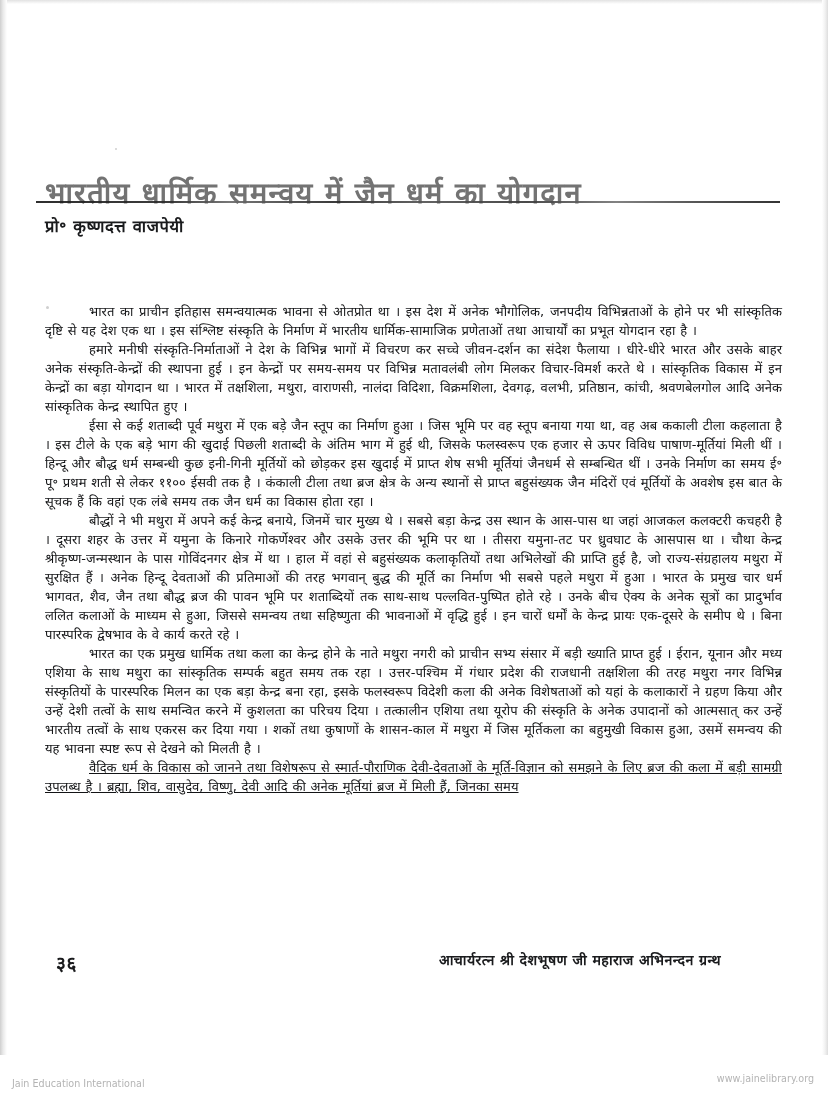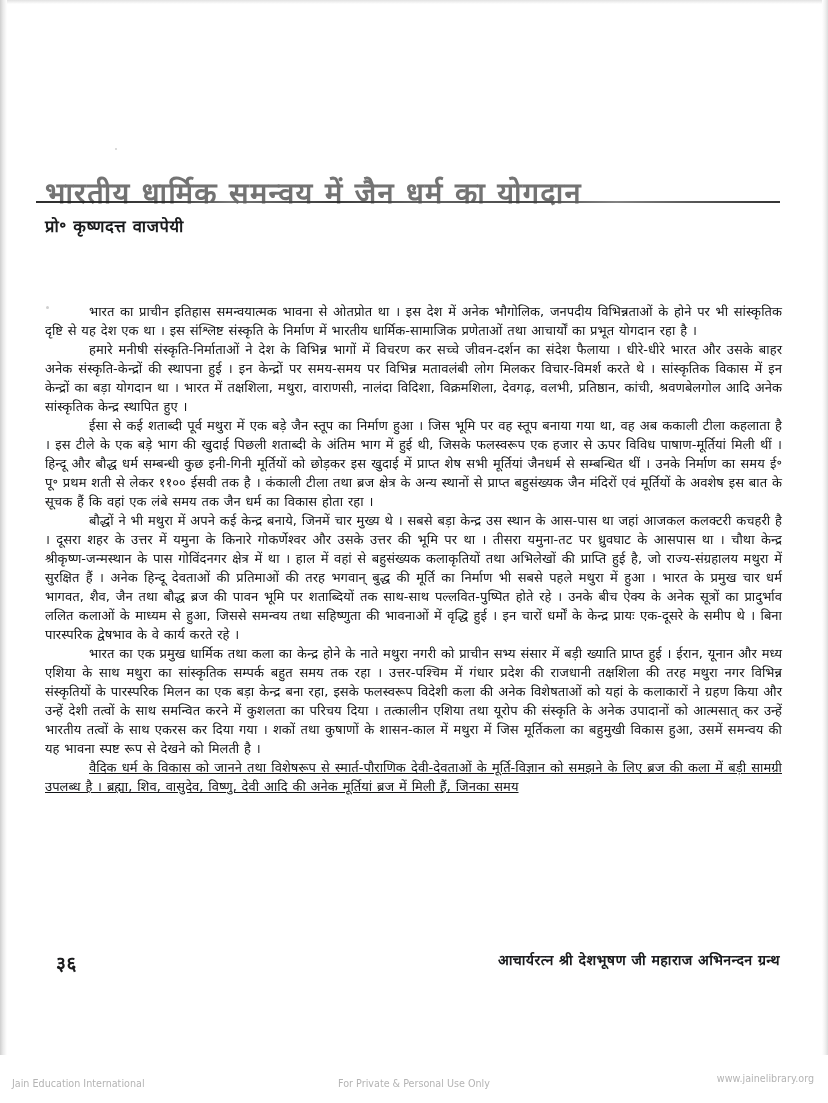--- a/index.html
+++ b/index.html
@@ -106,21 +106,21 @@
     font-weight: bold;
     color: #1a1b1d;
     letter-spacing: .5px;
     margin-left: 20px;
   }
   .running-footer {
     position: absolute;
     left: 380px;
     top: 950px;
     width: 400px;
-    text-align: right;
+    text-align: center;
     font-family: "DejaVu Sans", sans-serif;
     font-size: 14.2px;
     font-weight: bold;
     color: #1a1b1d;
     letter-spacing: .4px;
     white-space: nowrap;
   }
 
   .scan-footer {
     position: absolute;
@@ -190,17 +190,16 @@
   </div>
 
   <div class="page-number">३६</div>
 
   <div class="running-footer">आचार्यरत्न श्री देशभूषण जी महाराज अभिनन्दन ग्रन्थ</div>
 
   <div class="footer-divider"></div>
 
   <div class="scan-footer">
     <span class="sf-left">Jain Education International</span>
-    <span class="sf-center">For Private &amp; Personal Use Only</span>
     <span class="sf-right">www.jainelibrary.org</span>
   </div>
 
 </div>
 
 </body></html>

